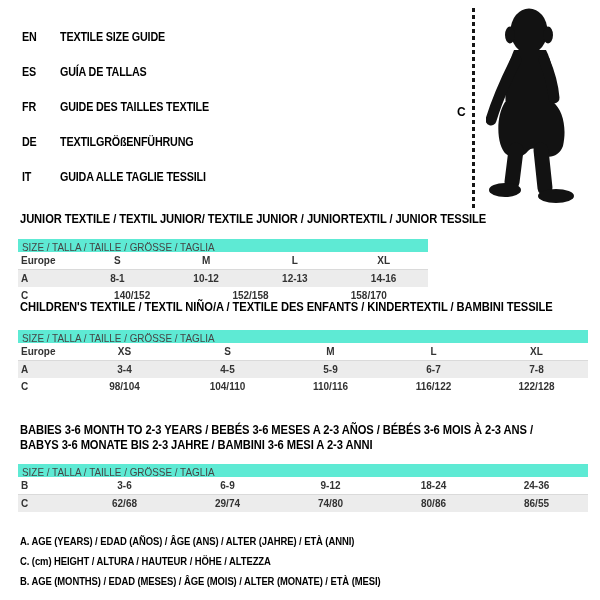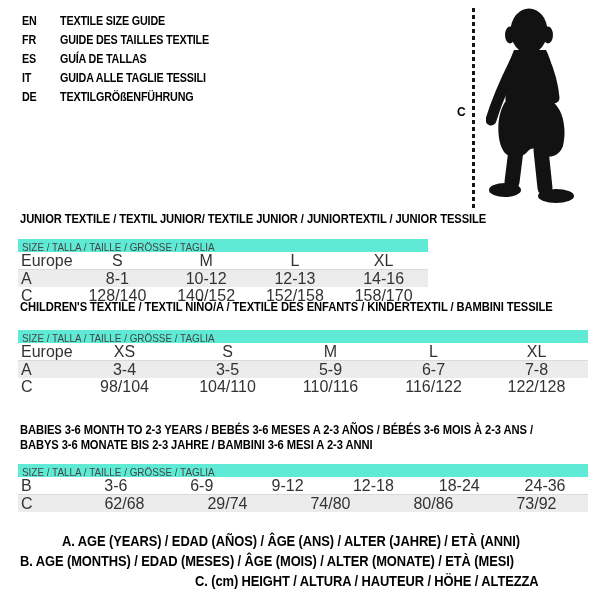--- a/index.html
+++ b/index.html
@@ -5,75 +5,75 @@
   html,body{margin:0;padding:0;background:#fff;}
   body{width:600px;height:600px;font-family:"Liberation Sans",sans-serif;color:#000;}
   .canvas{position:relative;width:600px;height:600px;overflow:hidden;background:#fff;}
 
   
   .cond{display:inline-block;transform:scaleX(0.86);transform-origin:left center;white-space:nowrap;}
   .cond90{display:inline-block;transform:scaleX(0.90);transform-origin:left center;white-space:nowrap;}
 
   
   .lang-list{position:absolute;left:22px;top:12px;}
-  .lang-row{display:flex;height:19px;line-height:19px;font-size:12.5px;font-weight:bold;letter-spacing:-0.2px;}
+  .lang-row{display:flex;height:19px;line-height:19px;font-size:12.5px;font-weight:bold;letter-spacing:-0.2px;margin-top:16px;}
   .lang-code{width:38px;}
 
   
   .measure-line{position:absolute;left:472px;top:8px;width:3px;height:200px;
     background:repeating-linear-gradient(to bottom,#161616 0 4px,transparent 4px 7px);}
   .measure-label{position:absolute;left:457px;top:105px;font-size:12px;font-weight:600;}
   .baby-svg{position:absolute;left:486px;top:4px;width:106px;height:204px;}
 
   
   .t-section{position:absolute;left:18px;}
   .t1{top:212px;width:410px;}
   .t2{top:300px;width:570px;}
   .t3{top:422px;width:570px;}
   .tbl-title{font-size:13px;font-weight:bold;line-height:14px;letter-spacing:-0.1px;padding-left:2px;}
   .t3 .tbl-title{line-height:15px;}
   .size-bar{height:13px;line-height:13px;background:#5eead4;padding-left:4px;margin-top:13px;}
   .t2 .size-bar{margin-top:16px;}
   .t3 .size-bar{margin-top:12px;}
   .size-bar span{font-size:11px;color:#454545;}
-  .row{display:flex;height:17px;line-height:17px;font-size:16px;color:#333;}
+  .row{display:flex;height:17px;line-height:17px;font-size:10px;color:#333;font-weight:bold;}
   .row.first{border-bottom:1px solid #dadada;}
   .row.alt{background:#ececec;}
   .row .lbl{width:52px;padding-left:3px;text-align:left;}
   .row .cell{flex:1;text-align:center;}
 
   
   .footnotes{position:absolute;left:20px;top:531px;}
-  .footnote{height:20px;line-height:20px;font-size:15px;font-weight:bold;letter-spacing:-0.1px;text-align:right;}
+  .footnote{height:20px;line-height:20px;font-size:11px;font-weight:bold;letter-spacing:-0.1px;}
 </style>
 </head>
 <body>
 
 <div class="canvas">
 
   <div class="lang-list">
     <div class="lang-row">
       <span class="lang-code"><span class="cond">EN</span></span>
       <span class="cond">TEXTILE SIZE GUIDE</span>
     </div>
     <div class="lang-row">
+      <span class="lang-code"><span class="cond">ES</span></span>
+      <span class="cond">GUÍA DE TALLAS</span>
+    </div>
+    <div class="lang-row">
       <span class="lang-code"><span class="cond">FR</span></span>
       <span class="cond">GUIDE DES TAILLES TEXTILE</span>
     </div>
     <div class="lang-row">
-      <span class="lang-code"><span class="cond">ES</span></span>
-      <span class="cond">GUÍA DE TALLAS</span>
+      <span class="lang-code"><span class="cond">DE</span></span>
+      <span class="cond">TEXTILGRÖßENFÜHRUNG</span>
     </div>
     <div class="lang-row">
       <span class="lang-code"><span class="cond">IT</span></span>
       <span class="cond">GUIDA ALLE TAGLIE TESSILI</span>
-    </div>
-    <div class="lang-row">
-      <span class="lang-code"><span class="cond">DE</span></span>
-      <span class="cond">TEXTILGRÖßENFÜHRUNG</span>
     </div>
   </div>
 
   <div class="measure-line"></div>
   <div class="measure-label">C</div>
   <svg class="baby-svg" viewBox="0 0 106 204" aria-hidden="true">
     <g fill="#121212" stroke="none">
       <ellipse cx="43" cy="27" rx="18.5" ry="22.5"></ellipse>
       <ellipse cx="24" cy="31" rx="5" ry="8.5"></ellipse>
       <ellipse cx="62" cy="31" rx="5" ry="8.5"></ellipse>
@@ -100,42 +100,41 @@
     </div>
     <div class="row alt">
       <span class="lbl">A</span>
       <span class="cell">8-1</span>
       <span class="cell">10-12</span>
       <span class="cell">12-13</span>
       <span class="cell">14-16</span>
     </div>
     <div class="row">
       <span class="lbl">C</span>
-      <span class="cell">128/140</span>
       <span class="cell">140/152</span>
       <span class="cell">152/158</span>
       <span class="cell">158/170</span>
     </div>
   </div>
 
   <div class="t-section t2">
     <div class="tbl-title"><span class="cond">CHILDREN'S TEXTILE / TEXTIL NIÑO/A / TEXTILE DES ENFANTS / KINDERTEXTIL / BAMBINI TESSILE</span></div>
     <div class="size-bar"><span class="cond90">SIZE / TALLA / TAILLE / GRÖSSE / TAGLIA</span></div>
     <div class="row first">
       <span class="lbl">Europe</span>
       <span class="cell">XS</span>
       <span class="cell">S</span>
       <span class="cell">M</span>
       <span class="cell">L</span>
       <span class="cell">XL</span>
     </div>
     <div class="row alt">
       <span class="lbl">A</span>
       <span class="cell">3-4</span>
-      <span class="cell">3-5</span>
+      <span class="cell">4-5</span>
       <span class="cell">5-9</span>
       <span class="cell">6-7</span>
       <span class="cell">7-8</span>
     </div>
     <div class="row">
       <span class="lbl">C</span>
       <span class="cell">98/104</span>
       <span class="cell">104/110</span>
       <span class="cell">110/116</span>
       <span class="cell">116/122</span>
@@ -145,33 +144,32 @@
 
   <div class="t-section t3">
     <div class="tbl-title"><span class="cond">BABIES 3-6 MONTH TO 2-3 YEARS / BEBÉS 3-6 MESES A 2-3 AÑOS / BÉBÉS 3-6 MOIS À 2-3 ANS /</span></div>
     <div class="tbl-title"><span class="cond">BABYS 3-6 MONATE BIS 2-3 JAHRE / BAMBINI 3-6 MESI A 2-3 ANNI</span></div>
     <div class="size-bar"><span class="cond90">SIZE / TALLA / TAILLE / GRÖSSE / TAGLIA</span></div>
     <div class="row first">
       <span class="lbl">B</span>
       <span class="cell">3-6</span>
       <span class="cell">6-9</span>
       <span class="cell">9-12</span>
-      <span class="cell">12-18</span>
       <span class="cell">18-24</span>
       <span class="cell">24-36</span>
     </div>
     <div class="row alt">
       <span class="lbl">C</span>
       <span class="cell">62/68</span>
       <span class="cell">29/74</span>
       <span class="cell">74/80</span>
       <span class="cell">80/86</span>
-      <span class="cell">73/92</span>
+      <span class="cell">86/55</span>
     </div>
   </div>
 
   <div class="footnotes">
     <div class="footnote"><span class="cond">A. AGE (YEARS) / EDAD (AÑOS) / ÂGE (ANS) / ALTER (JAHRE) / ETÀ (ANNI)</span></div>
+    <div class="footnote"><span class="cond">C. (cm) HEIGHT / ALTURA / HAUTEUR / HÖHE / ALTEZZA</span></div>
     <div class="footnote"><span class="cond">B. AGE (MONTHS) / EDAD (MESES) / ÂGE (MOIS) / ALTER (MONATE) / ETÀ (MESI)</span></div>
-    <div class="footnote"><span class="cond">C. (cm) HEIGHT / ALTURA / HAUTEUR / HÖHE / ALTEZZA</span></div>
   </div>
 
 </div>
 
 </body></html>

